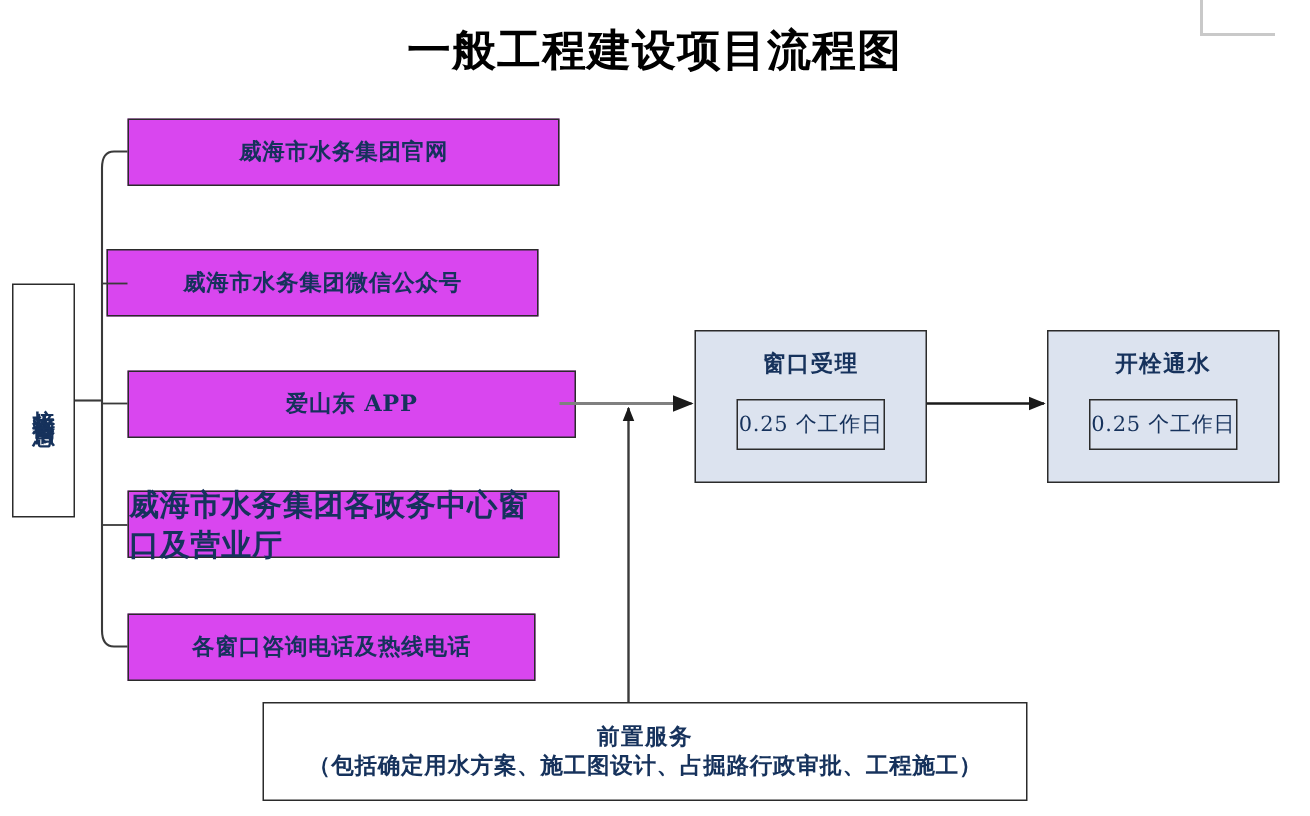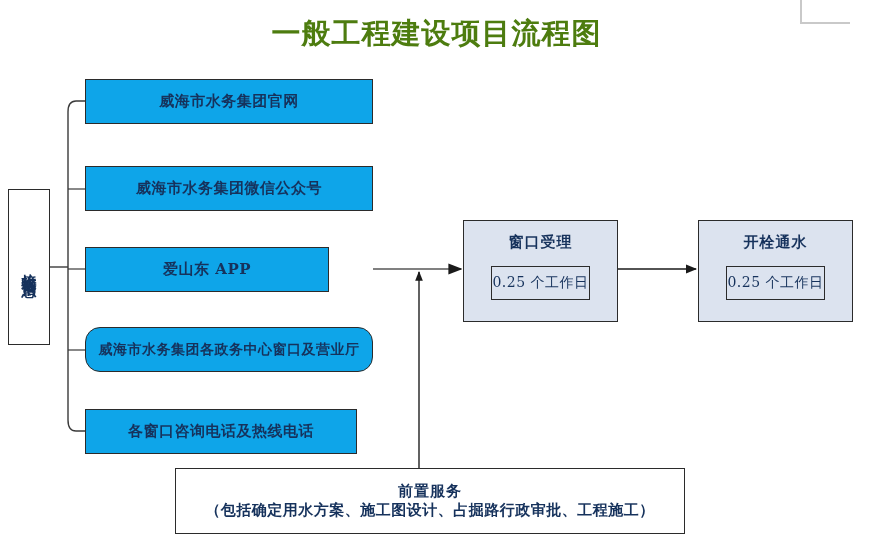--- a/index.html
+++ b/index.html
@@ -36,32 +36,32 @@
 
   
   #title {
     position: absolute;
     left: 0;
     top: 14px;
     width: 873px;
     text-align: center;
     font-size: 29px;
     font-weight: 700;
-    color: #4d7c0f;
+    color: #000000;
     letter-spacing: 1px;
     white-space: nowrap;
     font-family: "DejaVu Serif", "Liberation Serif", serif;
   }
 
   
   .pbox {
     position: absolute;
     box-sizing: border-box;
     border: 1px solid #2b2b2b;
-    background: #0ea5e9;
+    background: #d946ef;
     display: flex;
     align-items: center;
     justify-content: center;
     color: #16325c;
     font-weight: 700;
     font-size: 15px;
     letter-spacing: 0.5px;
     font-family: "DejaVu Serif", "Liberation Serif", serif;
   }
 
@@ -173,29 +173,29 @@
   <div id="title">一般工程建设项目流程图</div>
 
   <div id="entry-box">
     <span class="vtext">接收咨询信息</span>
   </div>
 
   <div class="pbox" style="left:85px; top:79px; width:288px; height:45px;">
     <span>威海市水务集团官网</span>
   </div>
 
-  <div class="pbox" style="left:85px; top:166px; width:288px; height:45px;">
+  <div class="pbox" style="left:71px; top:166px; width:288px; height:45px;">
     <span>威海市水务集团微信公众号</span>
   </div>
 
-  <div class="pbox" style="left:85px; top:247px; width:244px; height:45px;">
+  <div class="pbox" style="left:85px; top:247px; width:299px; height:45px;">
     <span>爱山东 APP</span>
   </div>
 
-  <div class="pbox" style="left:85px; top:327px; width:288px; height:45px; font-size:14px;border-radius:15px;">
+  <div class="pbox" style="left:85px; top:327px; width:288px; height:45px; font-size:20px;">
     <span>威海市水务集团各政务中心窗口及营业厅</span>
   </div>
 
   <div class="pbox" style="left:85px; top:409px; width:272px; height:45px;">
     <span>各窗口咨询电话及热线电话</span>
   </div>
 
   <div class="sbox" style="left:463px; top:220px; width:155px; height:102px;">
     <span class="stitle">窗口受理</span>
     <span class="sdur">0.25 个工作日</span>

